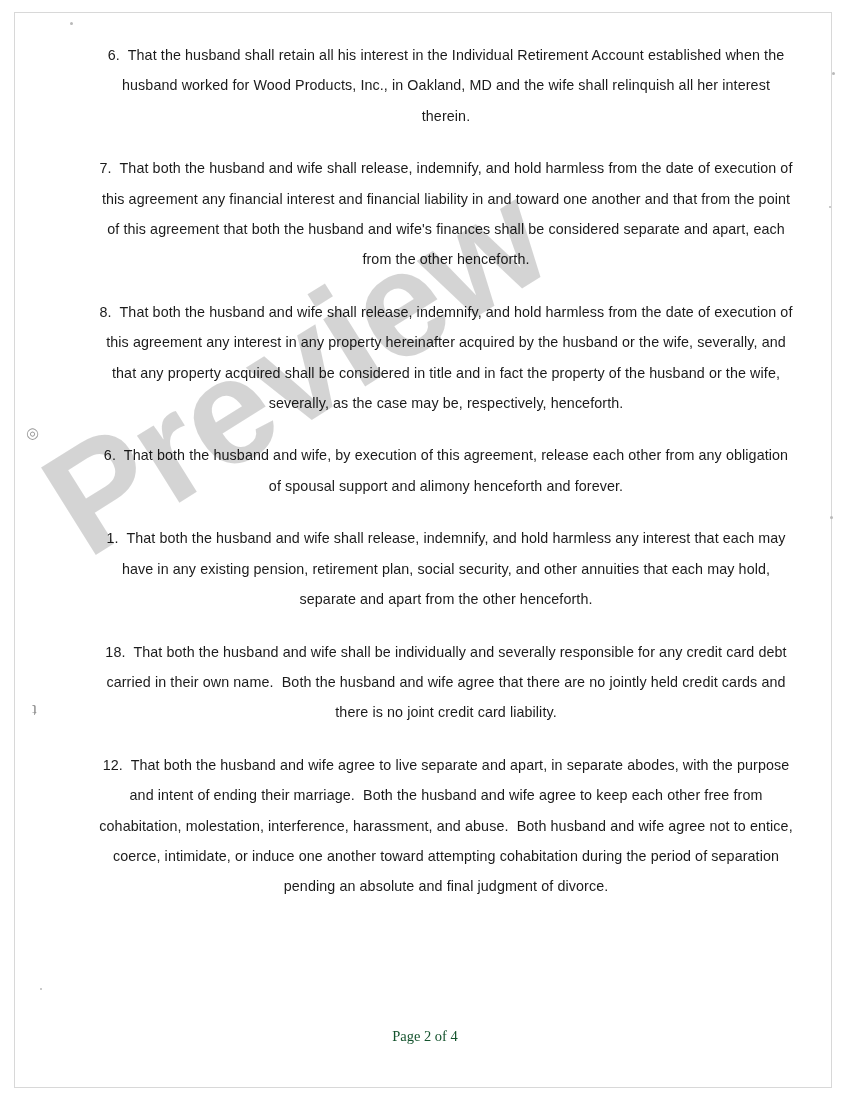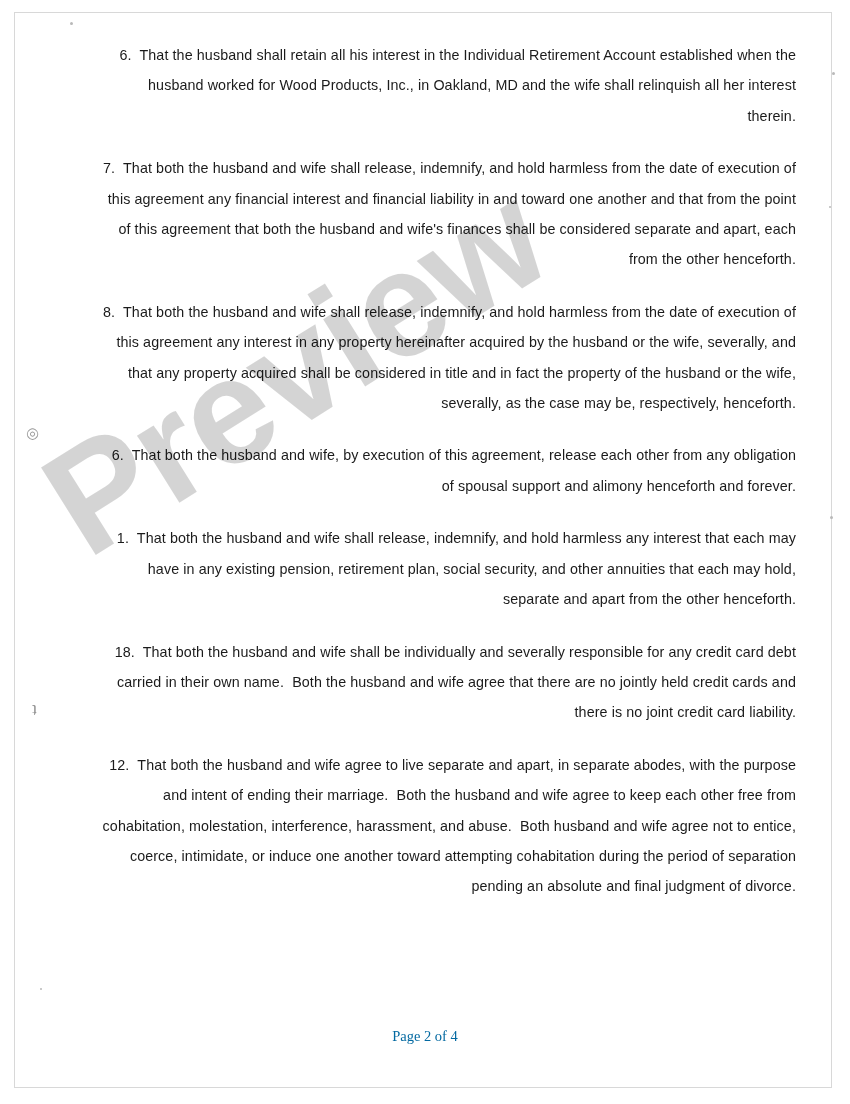--- a/index.html
+++ b/index.html
@@ -43,36 +43,36 @@
     top: 40px;
     width: 700px;
   }
 
   .para {
     font-size: 14.3px;
     line-height: 30.4px;
     color: #1b1b1b;
     margin: 0 0 22px 0;
     letter-spacing: 0.1px;
-    text-align: right;
+    text-align: center;
     white-space: pre-wrap;
     font-family: "Liberation Sans", sans-serif;
   }
 
   .para:last-child { margin-bottom: 13px; }
 
   #footer {
     position: absolute;
     left: 0;
     top: 1028px;
     width: 850px;
     text-align: center;
     font-family: "Liberation Serif", serif;
     font-size: 14.5px;
-    color: #0369a1;
+    color: #14532d;
   }
 
   
   #watermark {
     position: absolute;
     left: 0;
     top: 0;
     width: 850px;
     height: 1104px;
     pointer-events: none;

